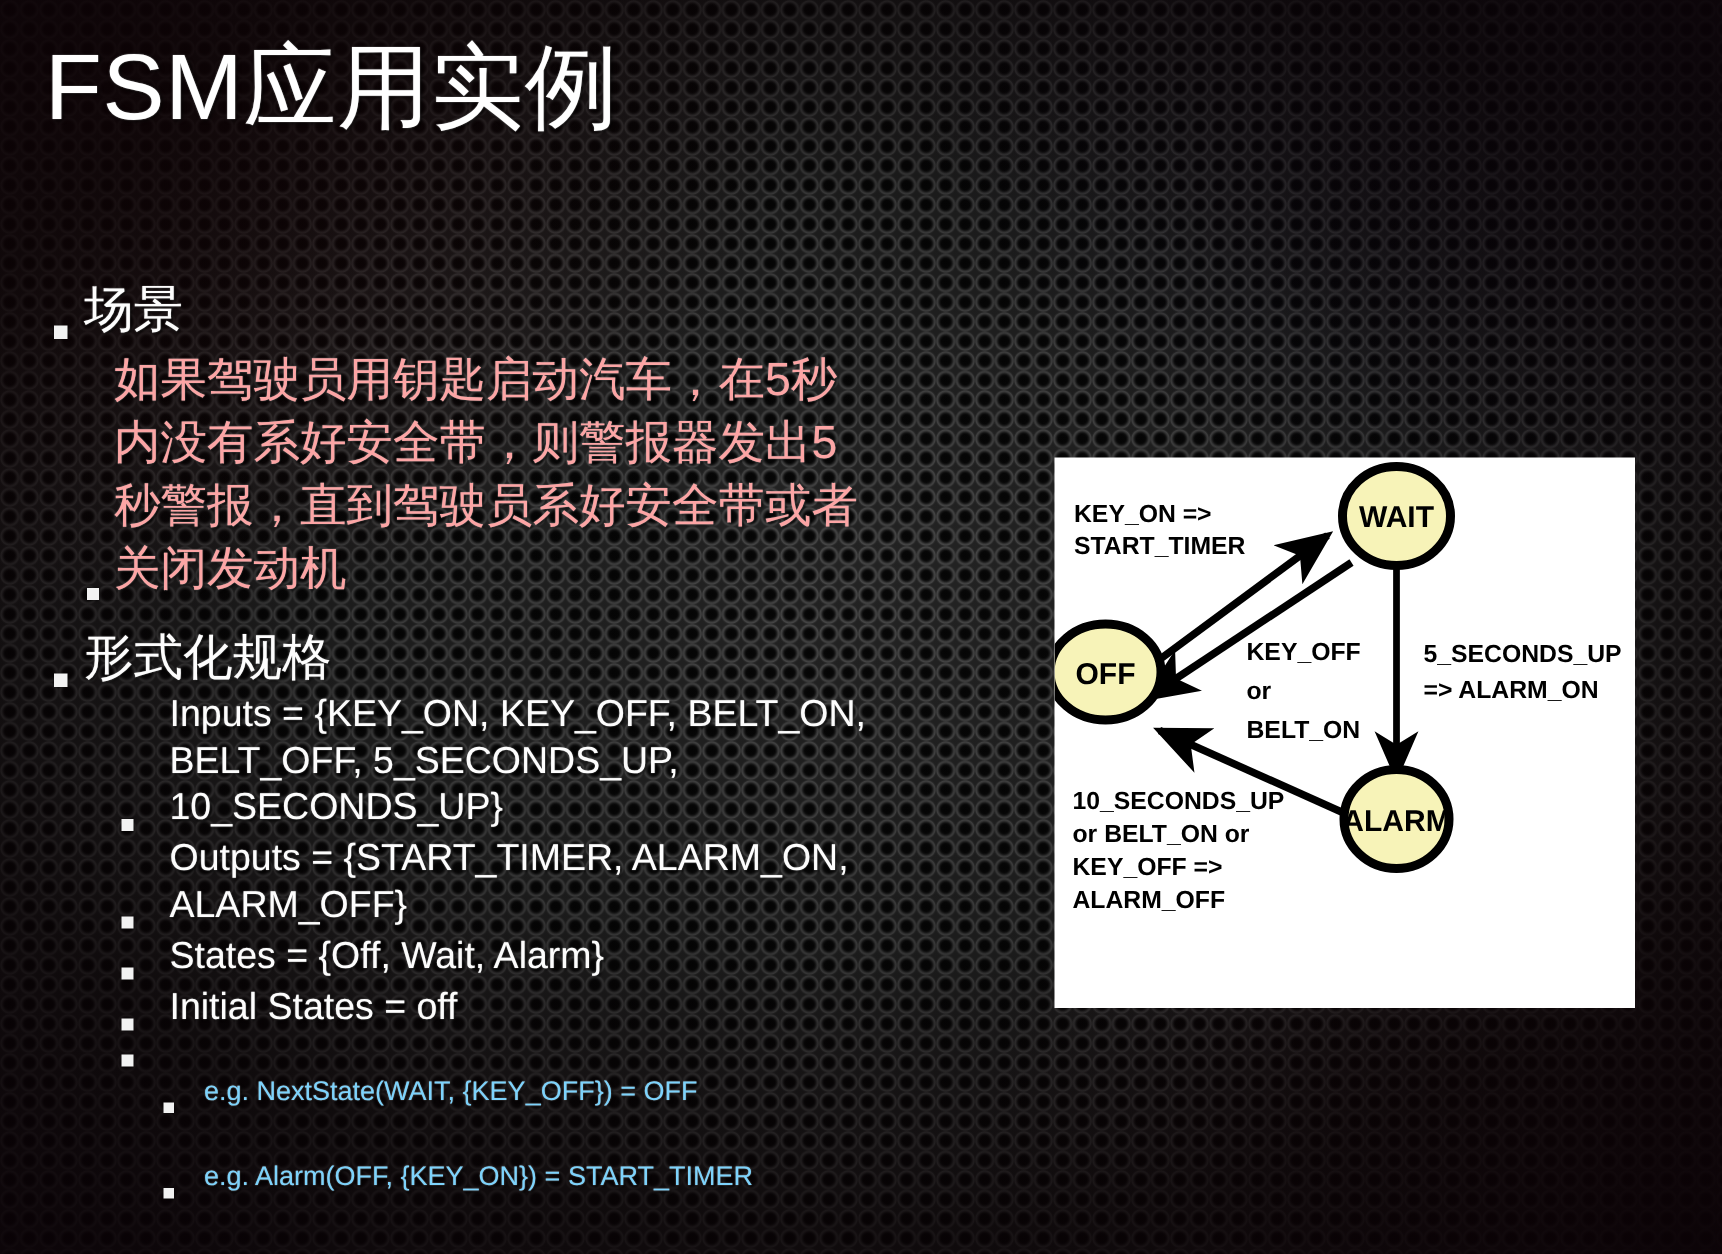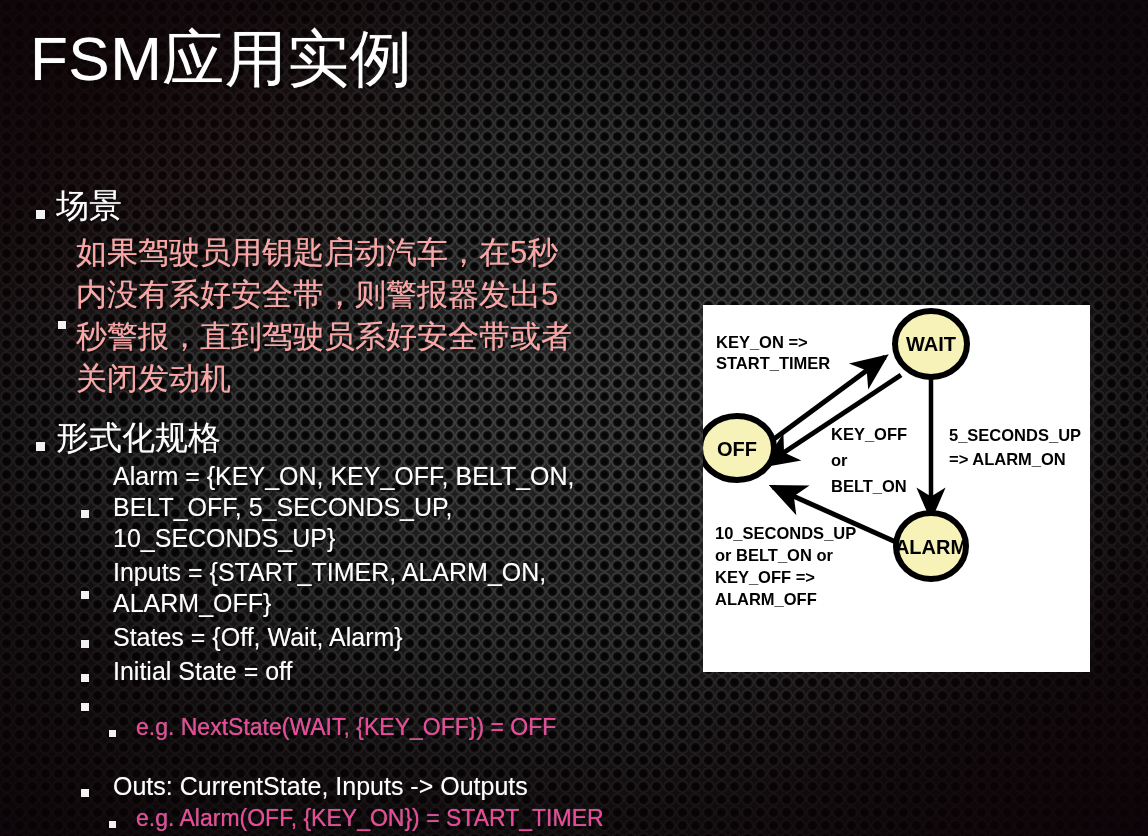--- a/index.html
+++ b/index.html
@@ -56,21 +56,21 @@
     width: 660px;
   }
 
   .sq {
     display: inline-block;
     background: #f2f2f2;
     box-shadow: 0 0 2px rgba(0,0,0,0.85);
     flex: none;
   }
 
-  .row { display: flex; align-items: center; }
+  .row { display: flex; align-items: flex-end; }
 
   
   .lvl1 { margin-bottom: 2px; }
   .lvl1 .sq { width: 9px; height: 9px; margin-top: 16px; margin-right: 11px; }
   .lvl1 .txt {
     font-size: 33px;
     line-height: 40px;
     color: #fdfdfd;
     text-shadow: 0 0 1px rgba(255,255,255,0.5), 1px 1px 2px rgba(0,0,0,0.9);
   }
@@ -94,23 +94,23 @@
     line-height: 31px;
     color: #fdfdfd;
     text-shadow: 0 0 1px rgba(255,255,255,0.5), 1px 1px 2px rgba(0,0,0,0.9);
     white-space: pre-line;
   }
 
   
   .lvl3 { margin-left: 73px; margin-top: 2px; }
   .lvl3 .sq { width: 7px; height: 7px; margin-top: 12px; margin-right: 20px; }
   .lvl3 .txt {
-    font-size: 23px;
+    font-size: 18px;
     line-height: 29px;
-    color: #ec4899;
+    color: #7dd3fc;
     text-shadow: 0 0 1px rgba(255,255,255,0.5), 1px 1px 2px rgba(0,0,0,0.9);
   }
 
   .spacer { height: 26px; }
 
   
   .fsm-box {
     position: absolute;
     left: 703px;
     top: 305px;
@@ -152,56 +152,52 @@
       <span class="txt">如果驾驶员用钥匙启动汽车，在5秒内没有系好安全带，则警报器发出5秒警报，直到驾驶员系好安全带或者关闭发动机</span>
     </div>
 
     <div class="row lvl1" style="margin-top:18px;">
       <span class="sq"></span>
       <span class="txt">形式化规格</span>
     </div>
 
     <div class="row lvl2">
       <span class="sq"></span>
-      <span class="txt">Alarm = {KEY_ON, KEY_OFF, BELT_ON,
+      <span class="txt">Inputs = {KEY_ON, KEY_OFF, BELT_ON,
 BELT_OFF, 5_SECONDS_UP,
 10_SECONDS_UP}</span>
     </div>
 
     <div class="row lvl2">
       <span class="sq"></span>
-      <span class="txt">Inputs = {START_TIMER, ALARM_ON,
+      <span class="txt">Outputs = {START_TIMER, ALARM_ON,
 ALARM_OFF}</span>
     </div>
 
     <div class="row lvl2">
       <span class="sq"></span>
       <span class="txt">States = {Off, Wait, Alarm}</span>
     </div>
 
     <div class="row lvl2">
       <span class="sq"></span>
-      <span class="txt">Initial State = off</span>
+      <span class="txt">Initial States = off</span>
     </div>
 
     <div class="row lvl2">
       <span class="sq"></span>
     </div>
 
     <div class="row lvl3">
       <span class="sq"></span>
       <span class="txt">e.g. NextState(WAIT, {KEY_OFF}) = OFF</span>
     </div>
 
     <div class="spacer"></div>
 
-    <div class="row lvl2">
-      <span class="sq"></span>
-      <span class="txt">Outs: CurrentState, Inputs -&gt; Outputs</span>
-    </div>
 
     <div class="row lvl3">
       <span class="sq"></span>
       <span class="txt">e.g. Alarm(OFF, {KEY_ON}) = START_TIMER</span>
     </div>
 
   </div>
 
   <div class="fsm-box">
     <svg class="fsm-svg" viewBox="0 0 387 367">

